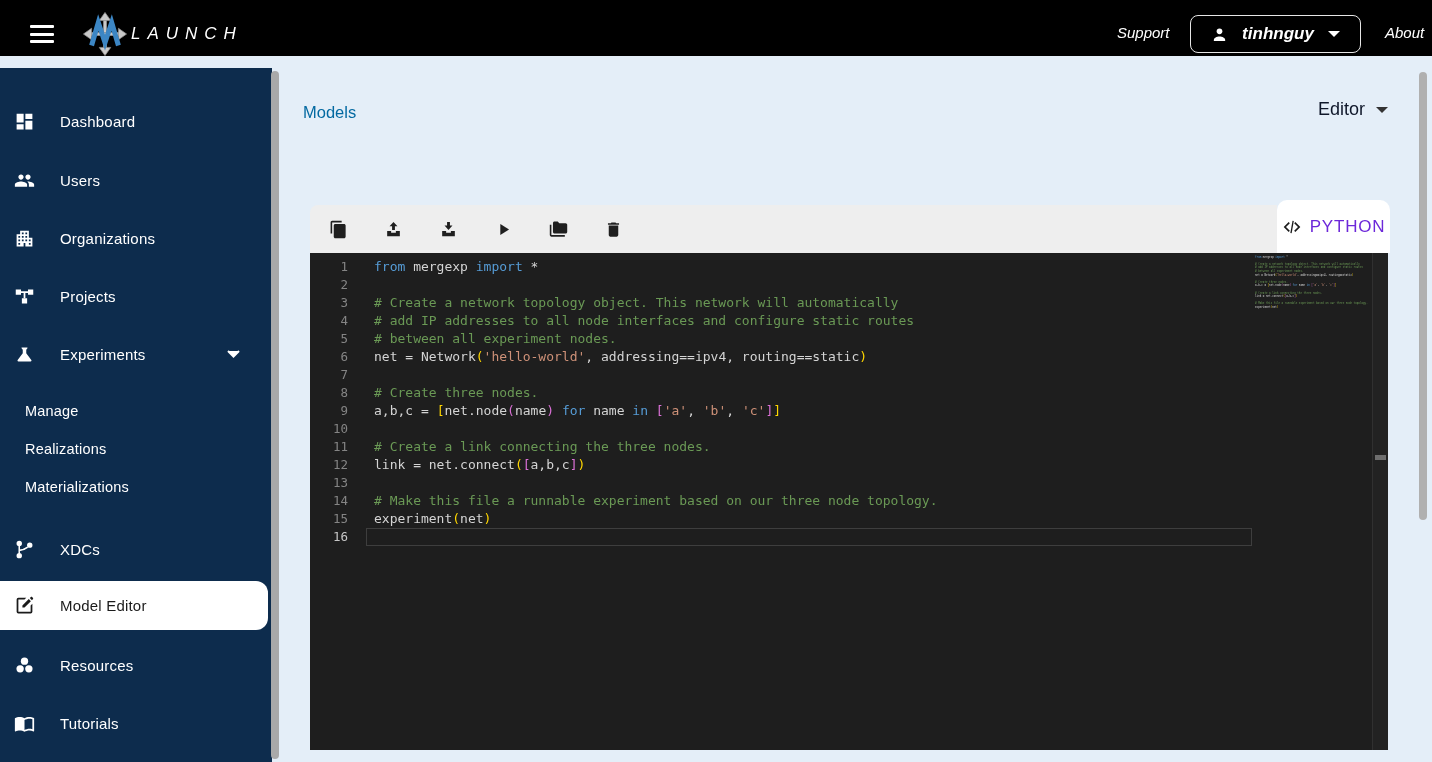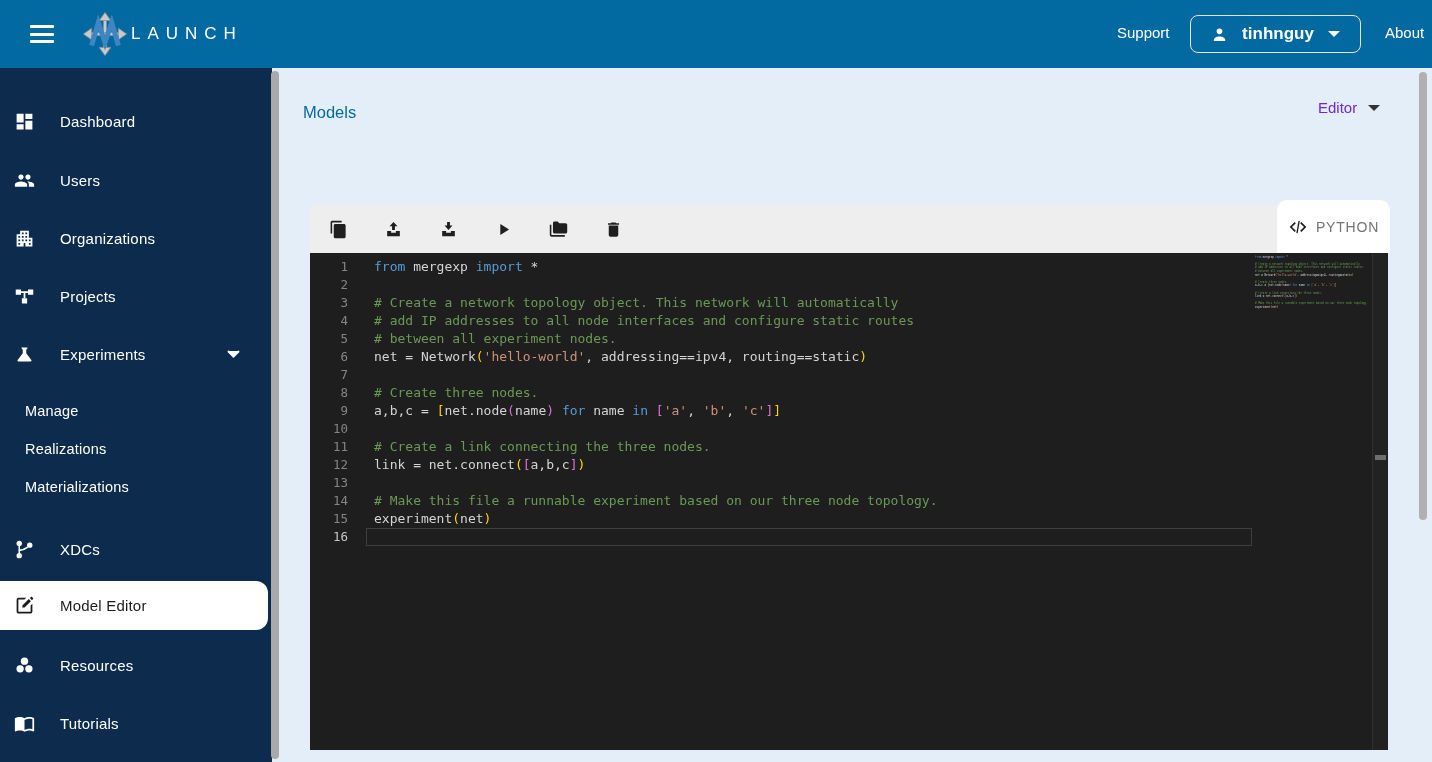--- a/index.html
+++ b/index.html
@@ -4,21 +4,21 @@
 <style>
   * { box-sizing: border-box; }
   html,body { margin:0; padding:0; }
   body {
     width:1432px; height:762px; overflow:hidden; position:relative;
     font-family:"Liberation Sans", sans-serif;
     background:#e4eef8;
   }
 
   
-  .header { position:absolute; left:0; top:0; width:1432px; height:68px; background:#0369a1; z-index:30; }
+  .header { position:absolute; left:0; top:0; width:1432px; height:56px; background:#000000; z-index:30;font-style:italic; }
   .hamburger { position:absolute; left:30px; top:25px; width:24px; height:18px; display:flex; flex-direction:column; justify-content:space-between; cursor:pointer; }
   .hamburger span { display:block; height:3px; background:#fff; border-radius:1px; }
   .logo { position:absolute; left:82px; top:10px; display:flex; align-items:center; }
   .logo-mark { width:46px; height:48px; }
   .logo-text { color:#fff; font-size:17px; font-weight:500; letter-spacing:7px; margin-left:3px; }
   .hdr-link { position:absolute; top:24px; color:#fff; font-size:15px; font-weight:500; cursor:pointer; }
   .hdr-support { left:1117px; }
   .hdr-about { left:1385px; }
   .user-btn { position:absolute; left:1190px; top:15px; width:171px; height:38px; border:1px solid #e6e6e6; border-radius:8px; display:flex; align-items:center; justify-content:center; gap:14px; cursor:pointer; color:#fff; }
   .user-name { font-size:17px; font-weight:600; }
@@ -32,32 +32,32 @@
   .nav-icon { width:21px; height:21px; margin-left:14px; flex:none; }
   .nav-label { margin-left:25px; font-size:15px; font-weight:500; letter-spacing:.2px; }
   .nav-sub .nav-label { font-size:14.5px; }
   .nav-item.active { width:268px; height:49px; background:#ffffff; color:#1b1b1b; border-radius:0 12px 12px 0; }
   .nav-chevron { position:absolute; right:32px; width:13px; height:8px; }
 
   
   .main { position:absolute; left:272px; top:68px; width:1160px; height:694px; background:#e4eef8; }
   .page-title { position:absolute; left:31px; top:35px; font-size:16.5px; font-weight:500; color:#0369a1; }
   .view-dd { position:absolute; left:1046px; top:31px; display:flex; align-items:center; gap:11px; cursor:pointer; }
-  .view-dd-label { font-size:15px; color:#6d28d9; }
+  .view-dd-label { font-size:18px; color:#0f172a; }
   .caret-dark { width:0; height:0; border-left:6px solid transparent; border-right:6px solid transparent; border-top:6px solid #333; }
   .page-scrollthumb { position:absolute; left:1147px; top:4px; width:8px; height:448px; background:#b0b0b0; border-radius:4px; z-index:40; }
 
   
   .editor-card { position:absolute; left:38px; top:132px; width:1078px; height:550px; }
   .toolbar { position:absolute; left:0; top:5px; width:967px; height:48px; background:#eeeeee; border-radius:8px 0 0 0; display:flex; align-items:center; padding-left:19px; gap:36px; }
   .tool-btn { width:19px; height:19px; color:#1f1f1f; cursor:pointer; flex:none; }
   .tool-btn svg { fill:currentColor; width:19px; height:19px; }
   .python-tab { position:absolute; right:-2px; top:0; width:113px; height:53px; background:#ffffff; border-radius:10px 10px 0 0; display:flex; align-items:center; justify-content:center; gap:8px; cursor:pointer; }
   .tab-code-icon { width:20px; height:20px; }
-  .python-label { font-size:14px; font-weight:500; letter-spacing:.8px; color:#737373; }
+  .python-label { font-size:17px; font-weight:500; letter-spacing:.8px; color:#6d28d9; }
 
   
   .editor { position:absolute; left:0; top:53px; width:1078px; height:497px; background:var(--ed-bg,#1e1e1e); overflow:hidden; font-family:"DejaVu Sans Mono", monospace; font-size:13px; }
   .gutter { position:absolute; left:0; top:5px; width:38px; }
   .ln { height:18px; line-height:18px; text-align:right; color:#858585; font-size:12.5px; }
   .ln.active { color:#c6c6c6; }
   .code { position:absolute; left:64px; top:5px; }
   .cl { height:18px; line-height:18px; white-space:pre; color:var(--tx,#d4d4d4); }
   .tk-kw { color:var(--kw,#569cd6); }
   .tk-cm { color:var(--cm,#6a9955); }

